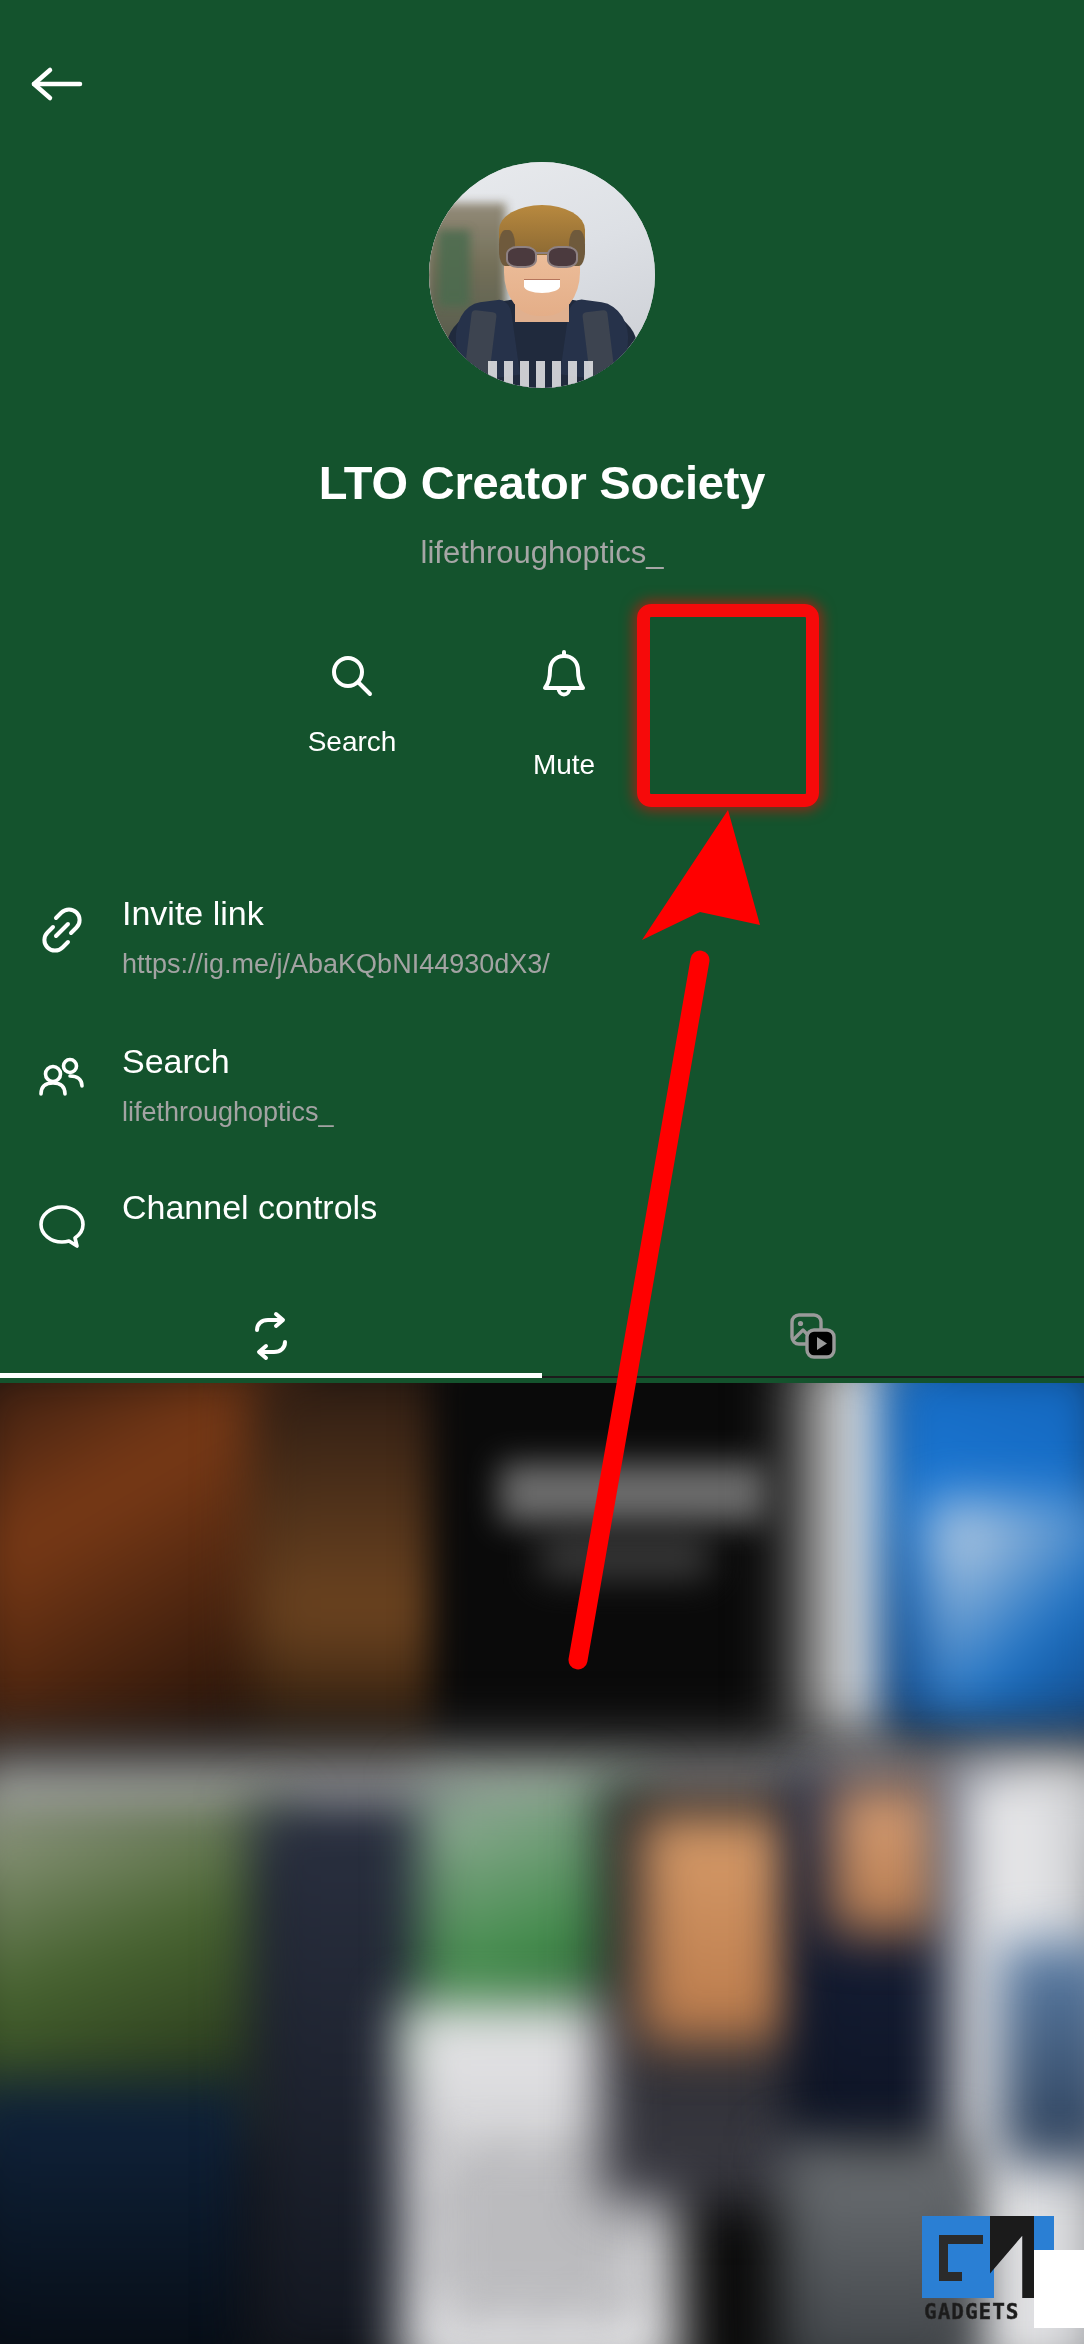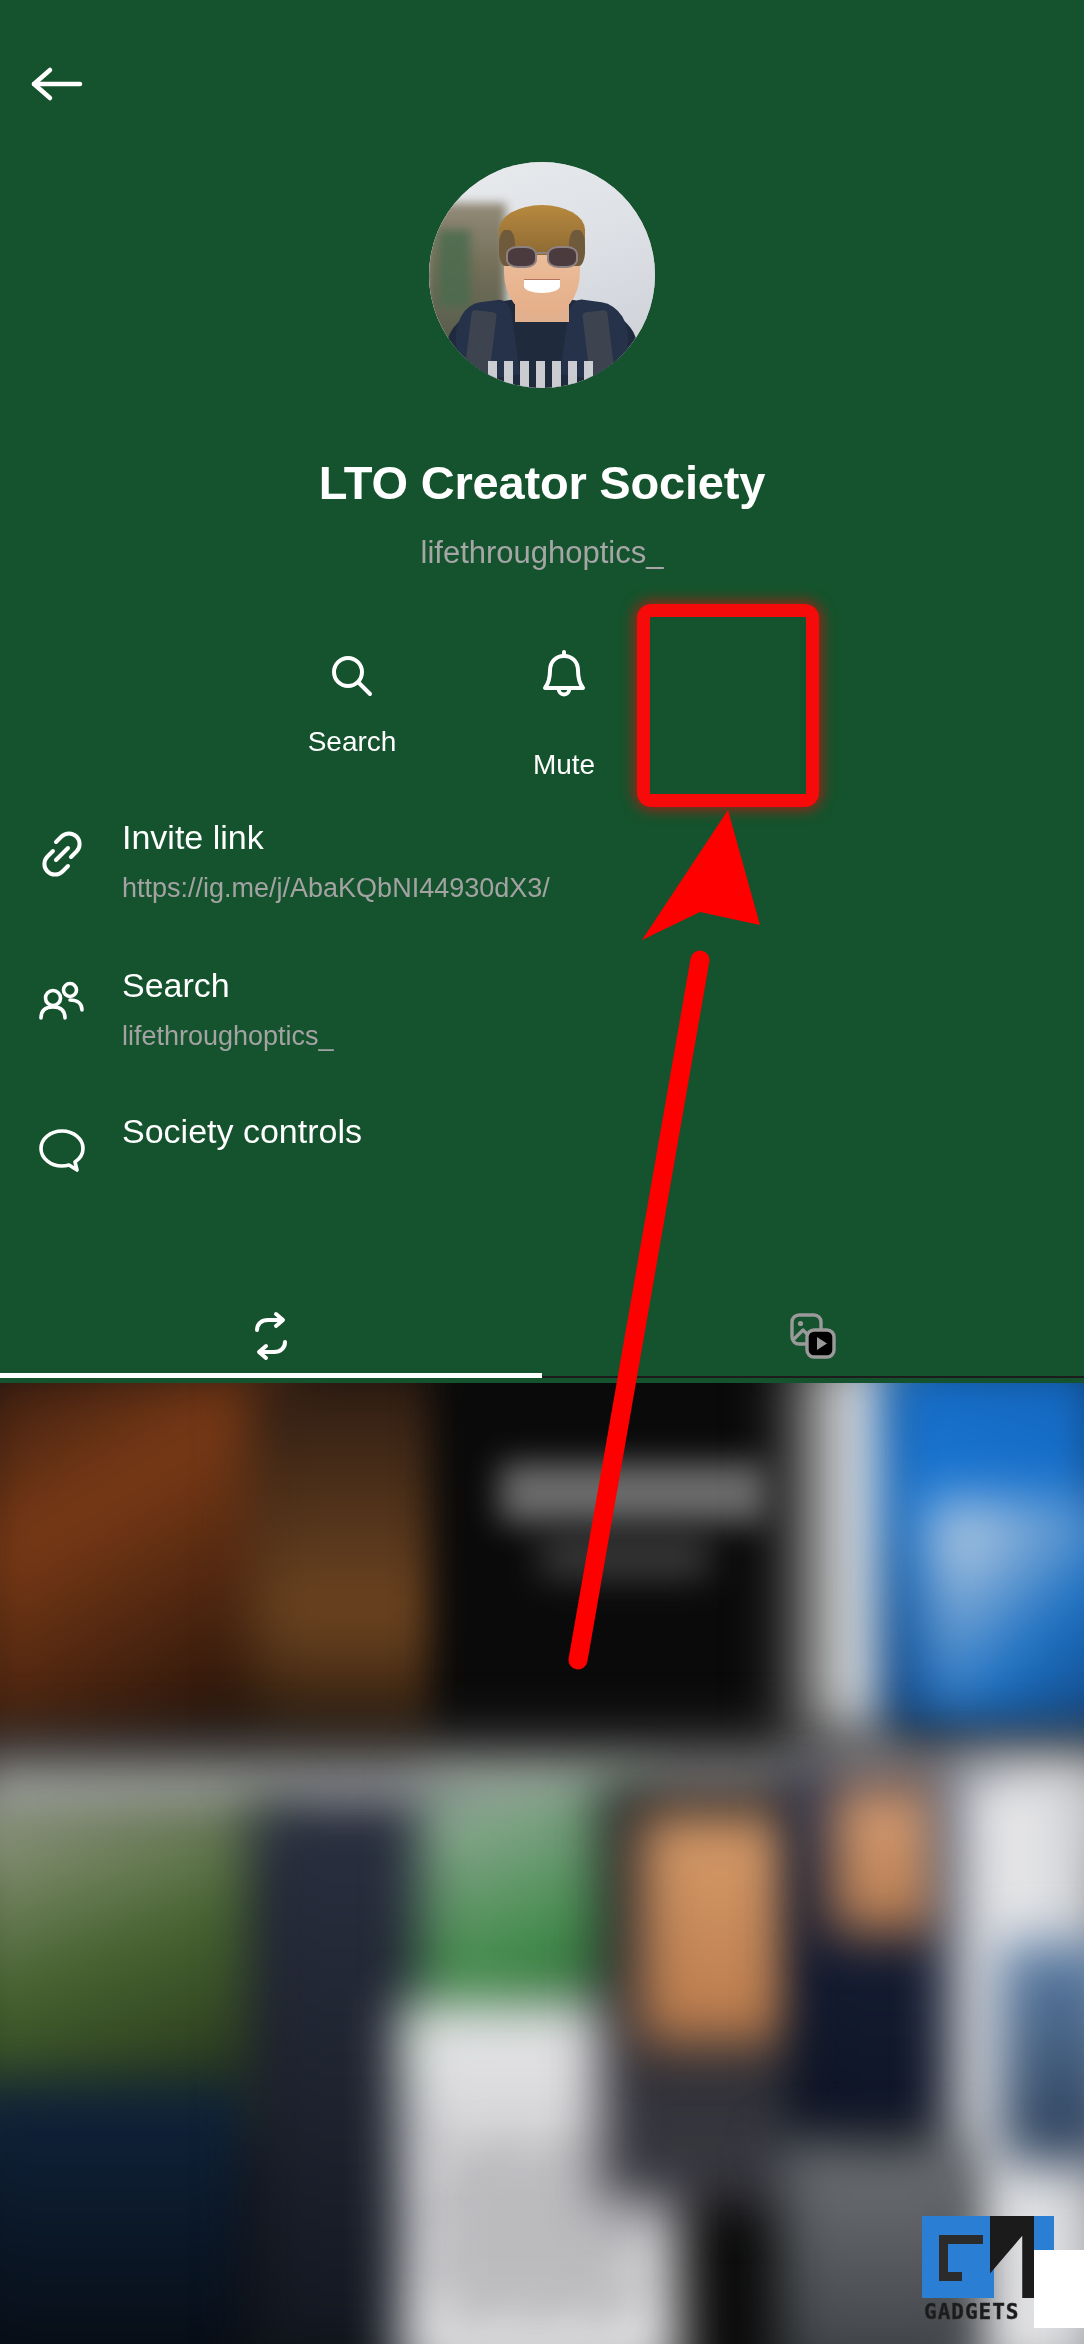--- a/index.html
+++ b/index.html
@@ -177,21 +177,21 @@
     left:637px; top:604px;
     width:182px; height:203px;
     border:13px solid #f60a0a;
     border-radius:14px;
     box-shadow:0 0 14px 3px rgba(255,0,0,.55);
     pointer-events:none;
   }
 
   
   #info-list {
-    position:absolute; left:0; top:812px; width:920px;
+    position:absolute; left:0; top:888px; width:920px;
   }
   .row {
     position:relative;
     display:flex; align-items:flex-start;
     padding:0 0 0 36px;
     height:148px;
     cursor:pointer;
   }
   .row .row-ico {
     width:86px; flex:0 0 86px;
@@ -455,21 +455,21 @@
       </div>
 
       <div class="row no-sub">
         <span class="row-ico">
           <svg width="52" height="52" viewBox="0 0 52 52" fill="none">
             <path d="M26 7 C14.4 7 5 14.8 5 24.5 C5 34.2 14.4 42 26 42 C28.5 42 31 41.6 33 41
                      L41 46 L39 38 C44 34.6 47 29.9 47 24.5 C47 14.8 37.6 7 26 7 Z" stroke="#fff" stroke-width="3.6" stroke-linejoin="round"></path>
           </svg>
         </span>
         <span class="row-txt">
-          <span class="row-title">Society controls</span>
+          <span class="row-title">Channel controls</span>
         </span>
       </div>
     </div>
 
     <div id="tab-bar">
       <div class="tab">
         <span>
           <svg width="56" height="56" viewBox="0 0 56 56" fill="none">
             <path d="M14 22 C14 16 18.5 12 25 12 H38" stroke="#fff" stroke-width="4" stroke-linecap="round"></path>
             <path d="M33 6 L40 12 L33 18" stroke="#fff" stroke-width="4" stroke-linecap="round" stroke-linejoin="round"></path>

